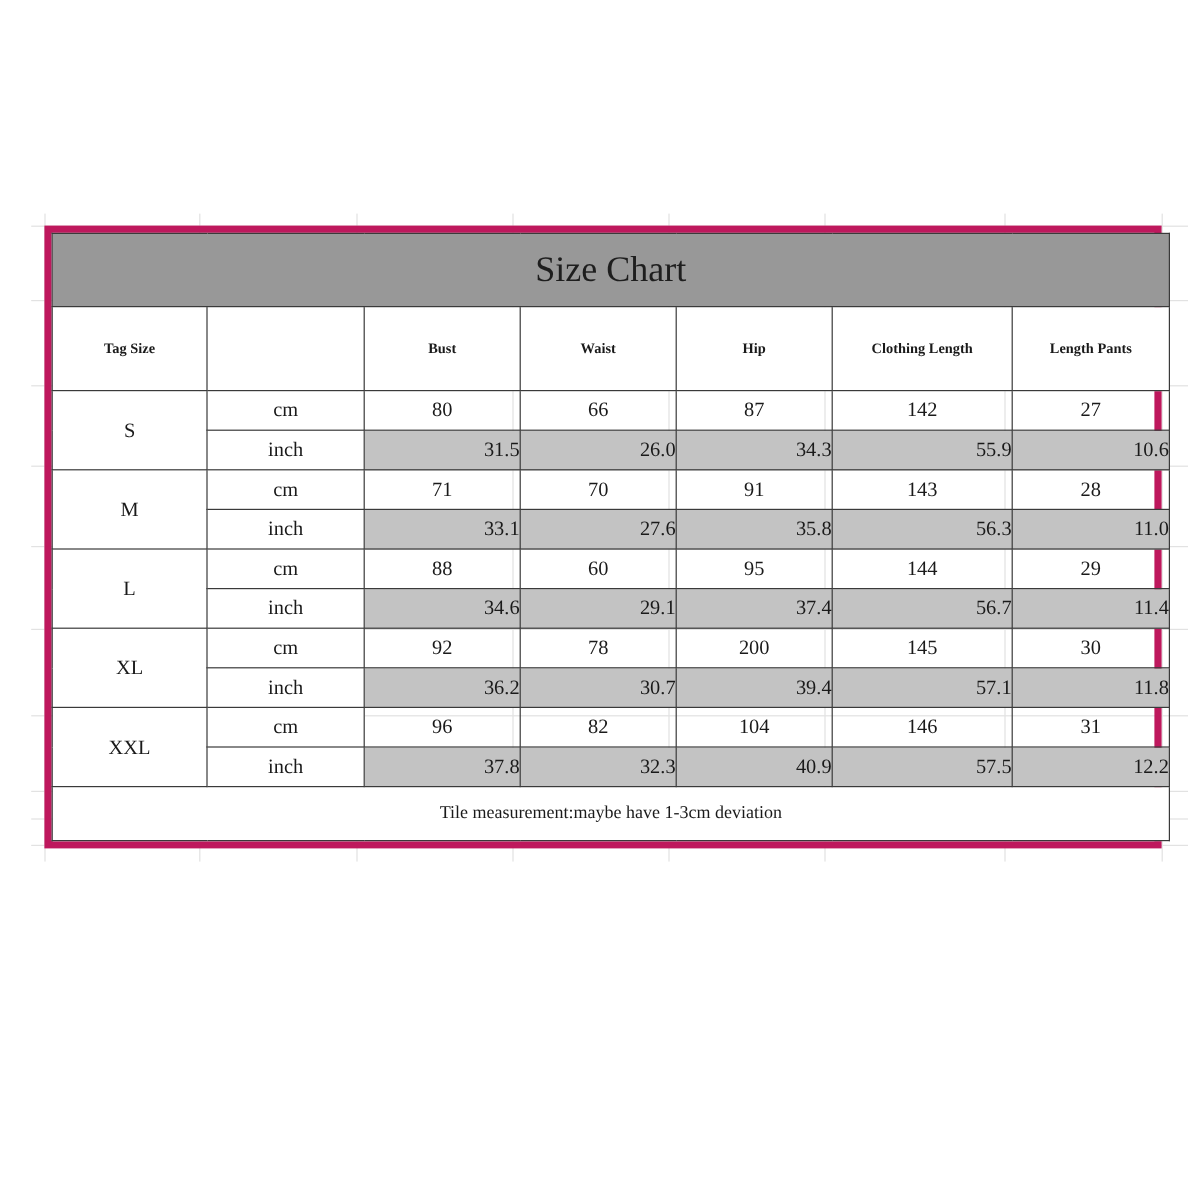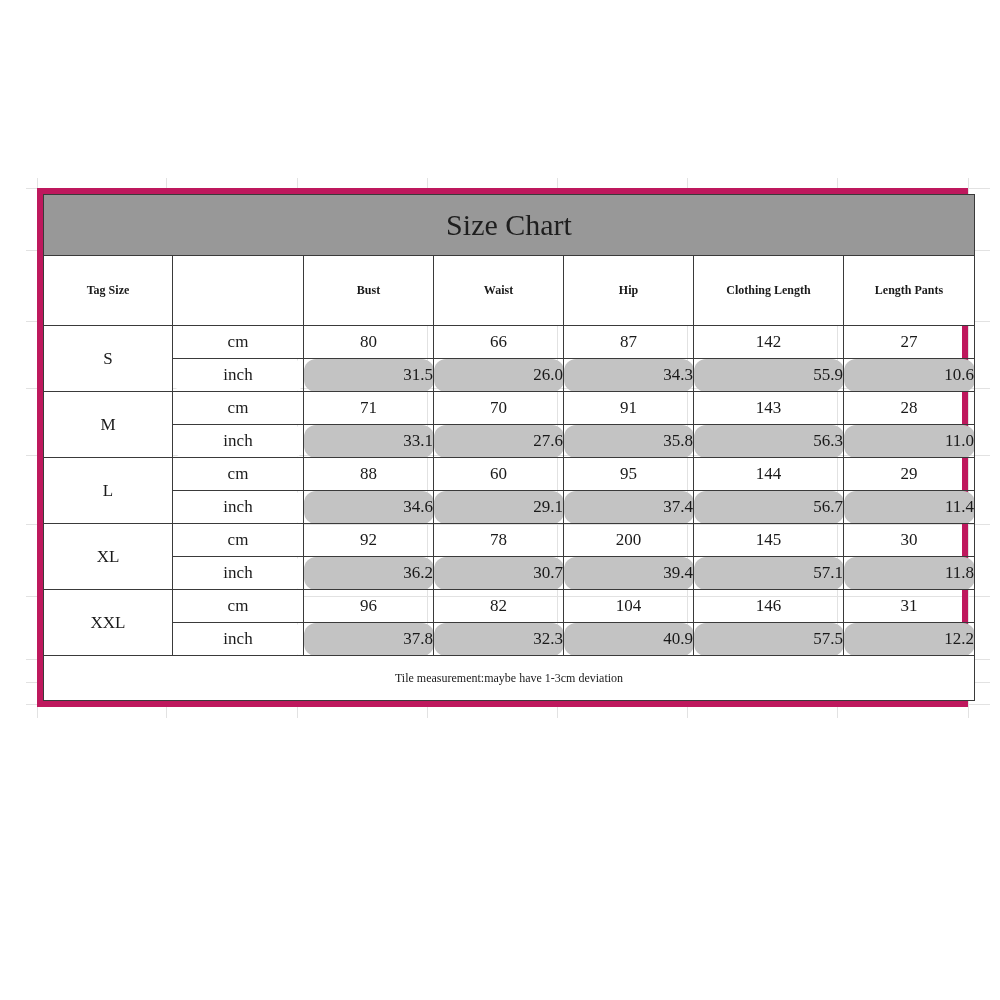--- a/index.html
+++ b/index.html
@@ -15,25 +15,25 @@
       position: absolute; left: 37px; top: 188px; width: 931px;
       border: 6px solid #be185d; box-sizing: border-box;
     }
     table { border-collapse: collapse; width: 100%; table-layout: fixed; }
     td, th { border: 1.5px solid #3a3a3a; text-align: center; padding: 0; font-size: 17px; }
     .title-cell {
       background: #989898; height: 60px; font-size: 30px; font-weight: normal; color: #1e1e1e;
     }
     .hdr th { height: 69px; font-weight: bold; font-size: 12px; background: #fff; }
     tr.cm td { height: 32px; }
-    tr.inch td { height: 32px; border-radius: 12px; }
+    tr.inch td { height: 32px; }
     td.shade { background: #c3c3c3; text-align: right; }
     td.size { background: #fff; }
     td.unit { background: #fff; }
-    .footer-cell { height: 44px; font-size: 12px; background: #fff; }
+    .footer-cell { height: 44px; font-size: 15px; background: #fff; }
   </style>
 </head>
 <body>
 
 <div class="grid-v" style="left:37px;top:178px;height:540px;"></div>
 <div class="grid-v" style="left:166px;top:178px;height:540px;"></div>
 <div class="grid-v" style="left:297px;top:178px;height:540px;"></div>
 <div class="grid-v" style="left:427px;top:178px;height:540px;"></div>
 <div class="grid-v" style="left:557px;top:178px;height:540px;"></div>
 <div class="grid-v" style="left:687px;top:178px;height:540px;"></div>

